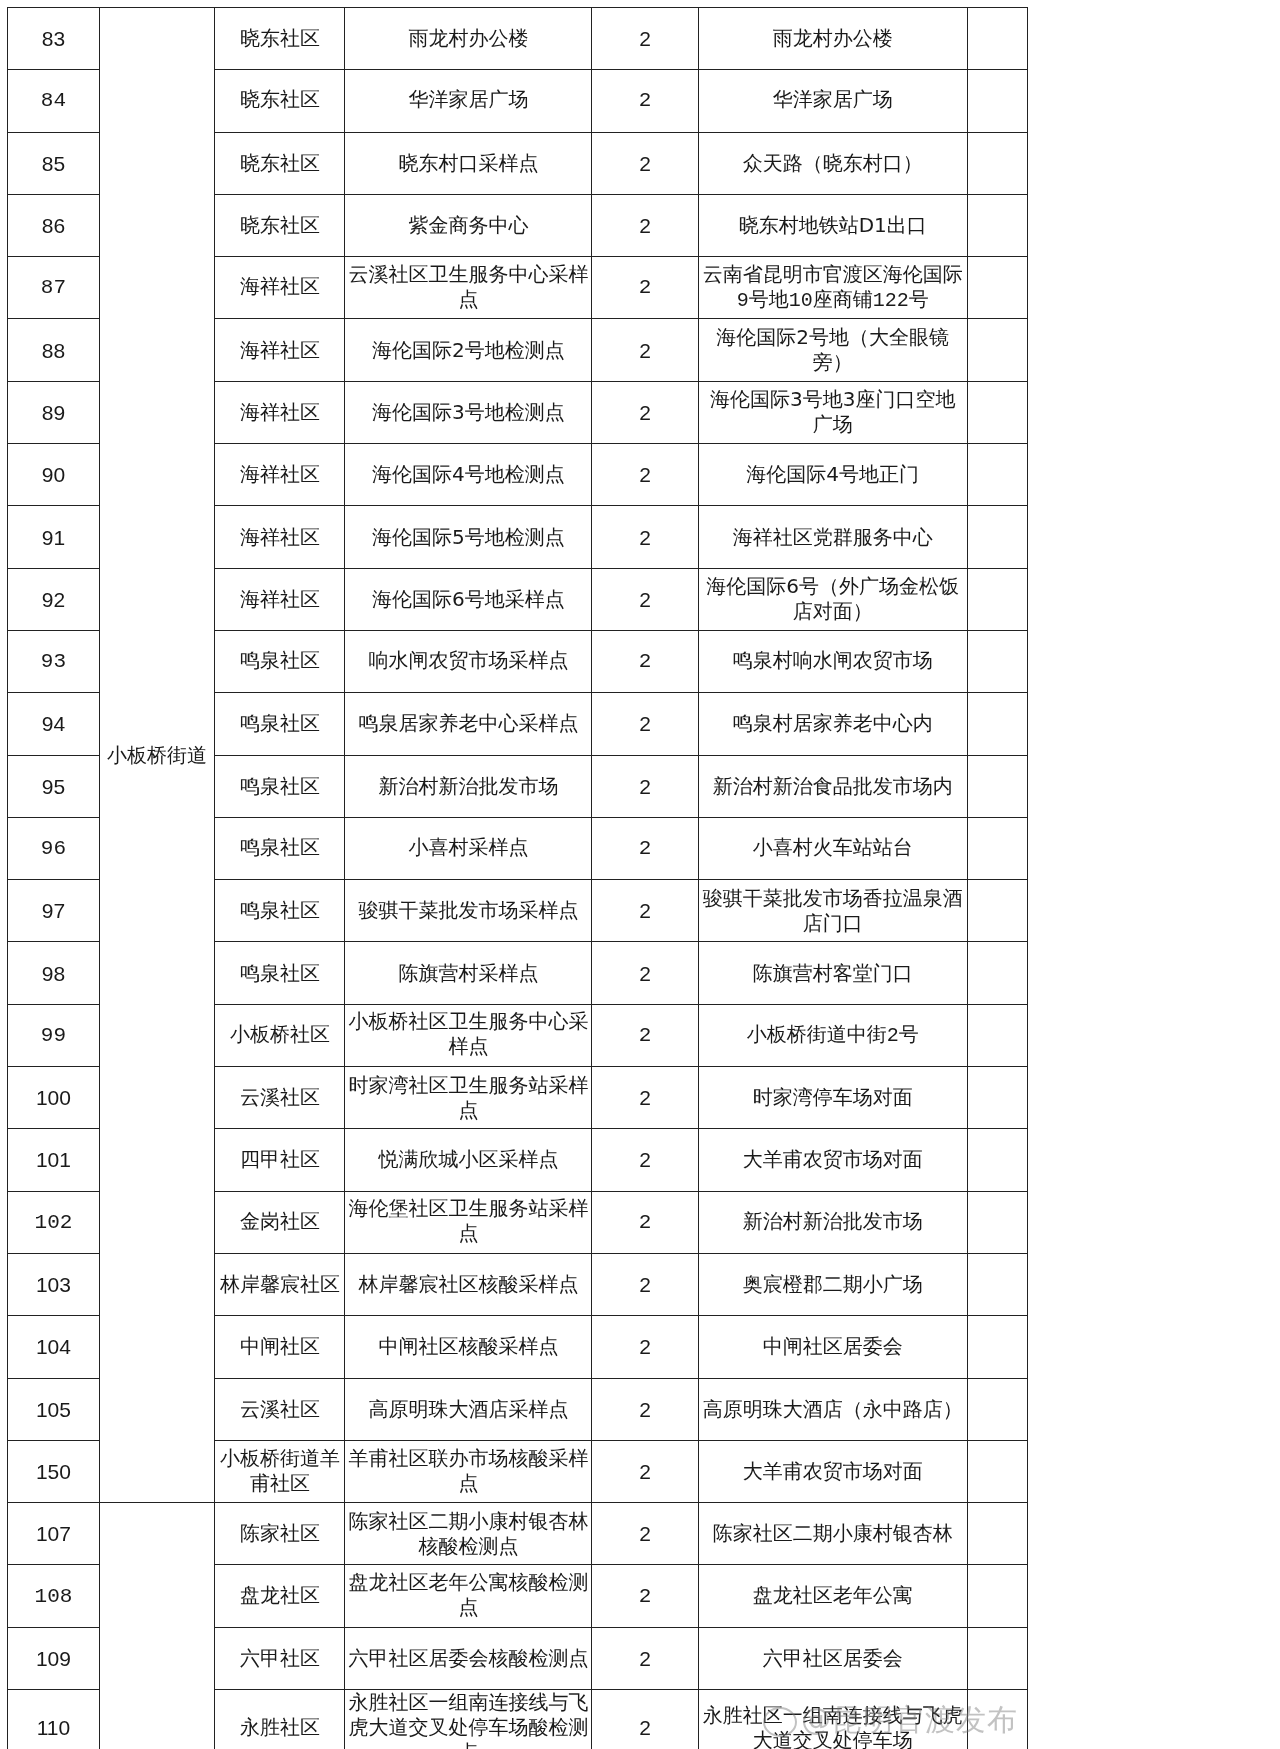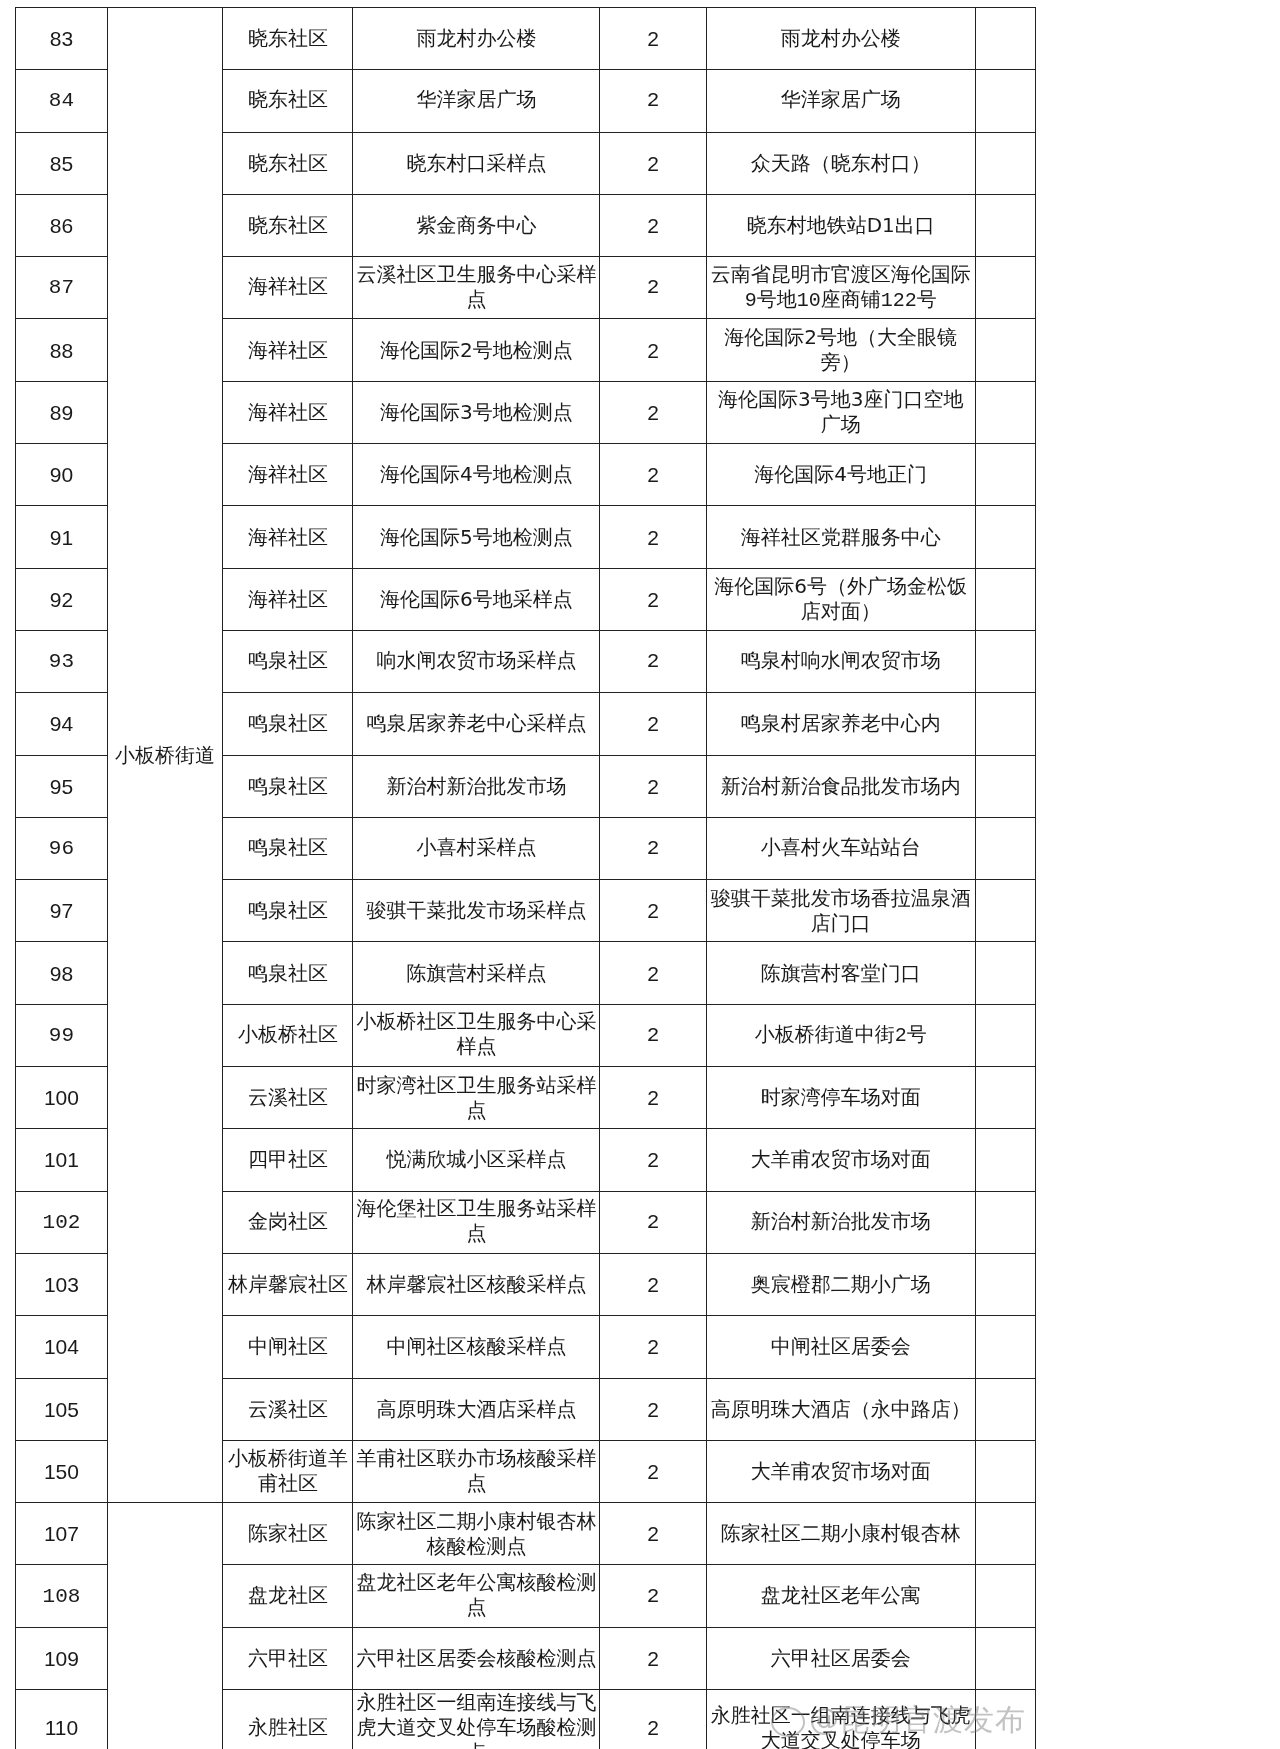--- a/index.html
+++ b/index.html
@@ -1,18 +1,18 @@
 <!DOCTYPE html>
 <html><head>
 <meta charset="utf-8">
 <style>
   html, body { margin: 0; padding: 0; background: #ffffff; }
   body { width: 1280px; height: 1749px; overflow: hidden; position: relative;
          font-family: "DejaVu Sans", "Liberation Sans", sans-serif; color: #1a1a1a; }
-  .sheet { position: absolute; left: 8px; top: 0; width: 1028px; height: 1749px; overflow: hidden; }
+  .sheet { position: absolute; left: 0; top: 0; width: 1028px; height: 1749px; overflow: hidden; }
   table { position: absolute; left: 7px; top: 7px; border-collapse: collapse; table-layout: fixed; }
   td { border: 1.6px solid #222; text-align: center; vertical-align: middle; padding: 0 3px;
        font-size: 20px; line-height: 25px; height: 59px; box-sizing: border-box; overflow: hidden; }
   td.num { font-family: "Liberation Sans", sans-serif; font-size: 21px; }
   td.street { vertical-align: middle; }
   td.street.cut { vertical-align: bottom; padding-bottom: 0; }
   td.street.cut span { display: block; position: relative; top: 14px; }
   tr.gray td { border-top-color: #777; font-family: Liberation Mono, monospace; }
   col.c1 { width: 106px; } col.c2 { width: 142px; } col.c3 { width: 161px; }
   col.c4 { width: 313px; } col.c5 { width: 132px; } col.c6 { width: 336px; } col.c7 { width: 76px; }

